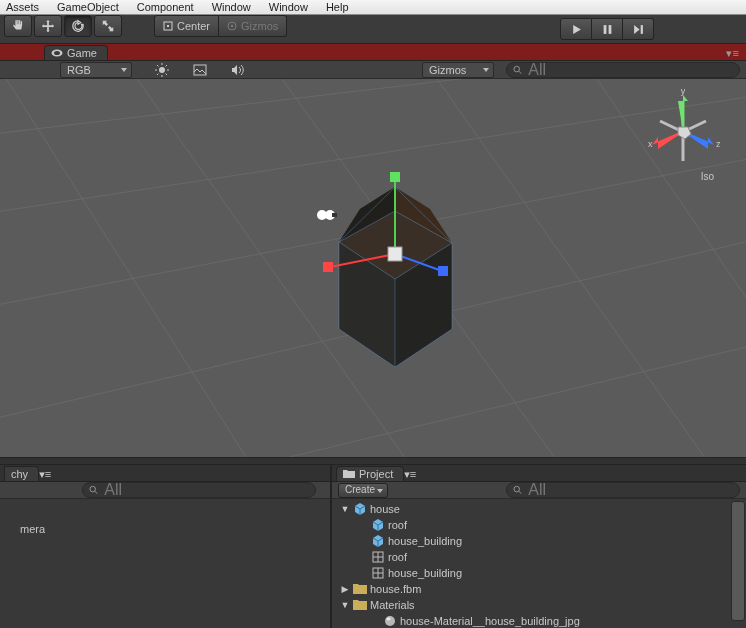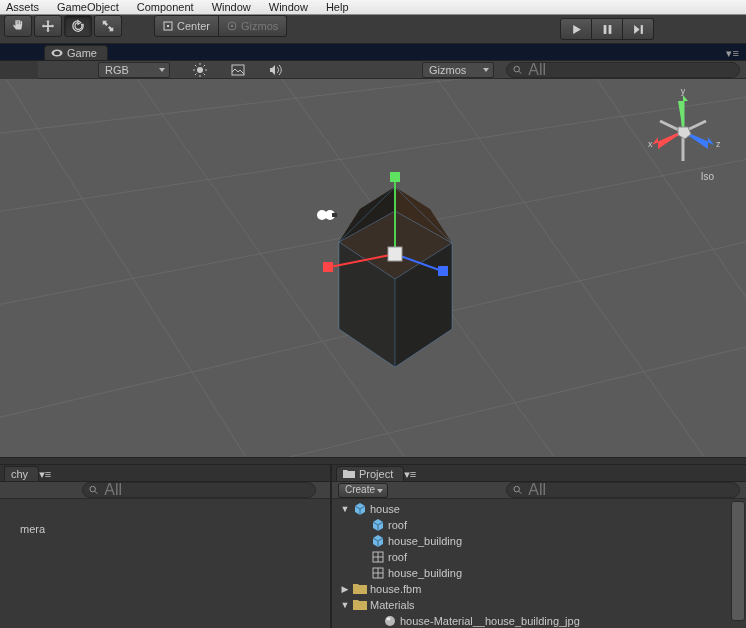--- a/index.html
+++ b/index.html
@@ -13,24 +13,24 @@
   .pivot-btn{height:20px;background:linear-gradient(#565656,#3f3f3f);border:1px solid #232323;display:flex;align-items:center;padding:0 8px;gap:4px;cursor:pointer;color:#c8c8c8;}
   .pivot-btn:first-child{border-radius:3px 0 0 3px;}
   .pivot-btn:last-child{border-radius:0 3px 3px 0;border-left:0;}
   .pivot-btn.disabled{color:#7a7a7a;}
   .play-controls{position:absolute;left:560px;top:3px;display:flex;}
   .play-btn{width:30px;height:20px;background:linear-gradient(#565656,#3f3f3f);border:1px solid #232323;display:flex;align-items:center;justify-content:center;cursor:pointer;}
   .play-btn:first-child{border-radius:3px 0 0 3px;}
   .play-btn:last-child{border-radius:0 3px 3px 0;}
   .play-btn+.play-btn{border-left:0;}
   .play-btn svg{width:11px;height:11px;fill:#cfcfcf;}
-  .tab-strip{height:16px;background:#0f172a;border-bottom:1px solid #232323;display:flex;align-items:flex-end;padding-left:44px;position:relative;}
+  .tab-strip{height:16px;background:#7f1d1d;border-bottom:1px solid #232323;display:flex;align-items:flex-end;padding-left:44px;position:relative;}
   .tab{background:#3b3b3b;border:1px solid #232323;border-bottom:0;border-radius:4px 4px 0 0;padding:1px 10px 1px 6px;display:flex;align-items:center;gap:4px;color:#c8c8c8;cursor:pointer;}
   .tab-strip .popup-dots{position:absolute;right:6px;top:3px;color:#9a9a9a;cursor:pointer;letter-spacing:1px;}
-  .scene-toolbar{height:17px;background:#414141;border-bottom:1px solid #2a2a2a;display:flex;align-items:center;padding:0 6px;gap:22px;position:relative;margin-left:38px;}
+  .scene-toolbar{height:17px;background:#414141;border-bottom:1px solid #2a2a2a;display:flex;align-items:center;padding:0 6px;gap:22px;position:relative;}
   .dropdown{background:#4a4a4a;border:1px solid #2a2a2a;border-radius:2px;height:14px;display:flex;align-items:center;padding:0 14px 0 6px;position:relative;cursor:pointer;min-width:50px;}
   .dropdown::after{content:"";position:absolute;right:4px;top:5px;border-left:3px solid transparent;border-right:3px solid transparent;border-top:4px solid #bbb;}
   .tool-icon{width:16px;height:16px;display:flex;align-items:center;justify-content:center;cursor:pointer;fill:#c8c8c8;}
   .gizmos{position:absolute;right:252px;}
   .search-wrap{position:absolute;right:6px;display:flex;align-items:center;width:220px;height:14px;background:#353535;border:1px solid #2a2a2a;border-radius:8px;padding:0 6px;gap:4px;}
   .search-wrap input{background:transparent;border:0;outline:0;color:#c8c8c8;font-size:16px;width:100%;}
   .search-wrap .mag{width:10px;height:10px;}
   .viewport{position:relative;height:378px;background:#5b5b5b;overflow:hidden;}
   .viewport svg.grid{position:absolute;inset:0;}
   .gizmo3d{position:absolute;right:18px;top:8px;width:90px;height:90px;}

